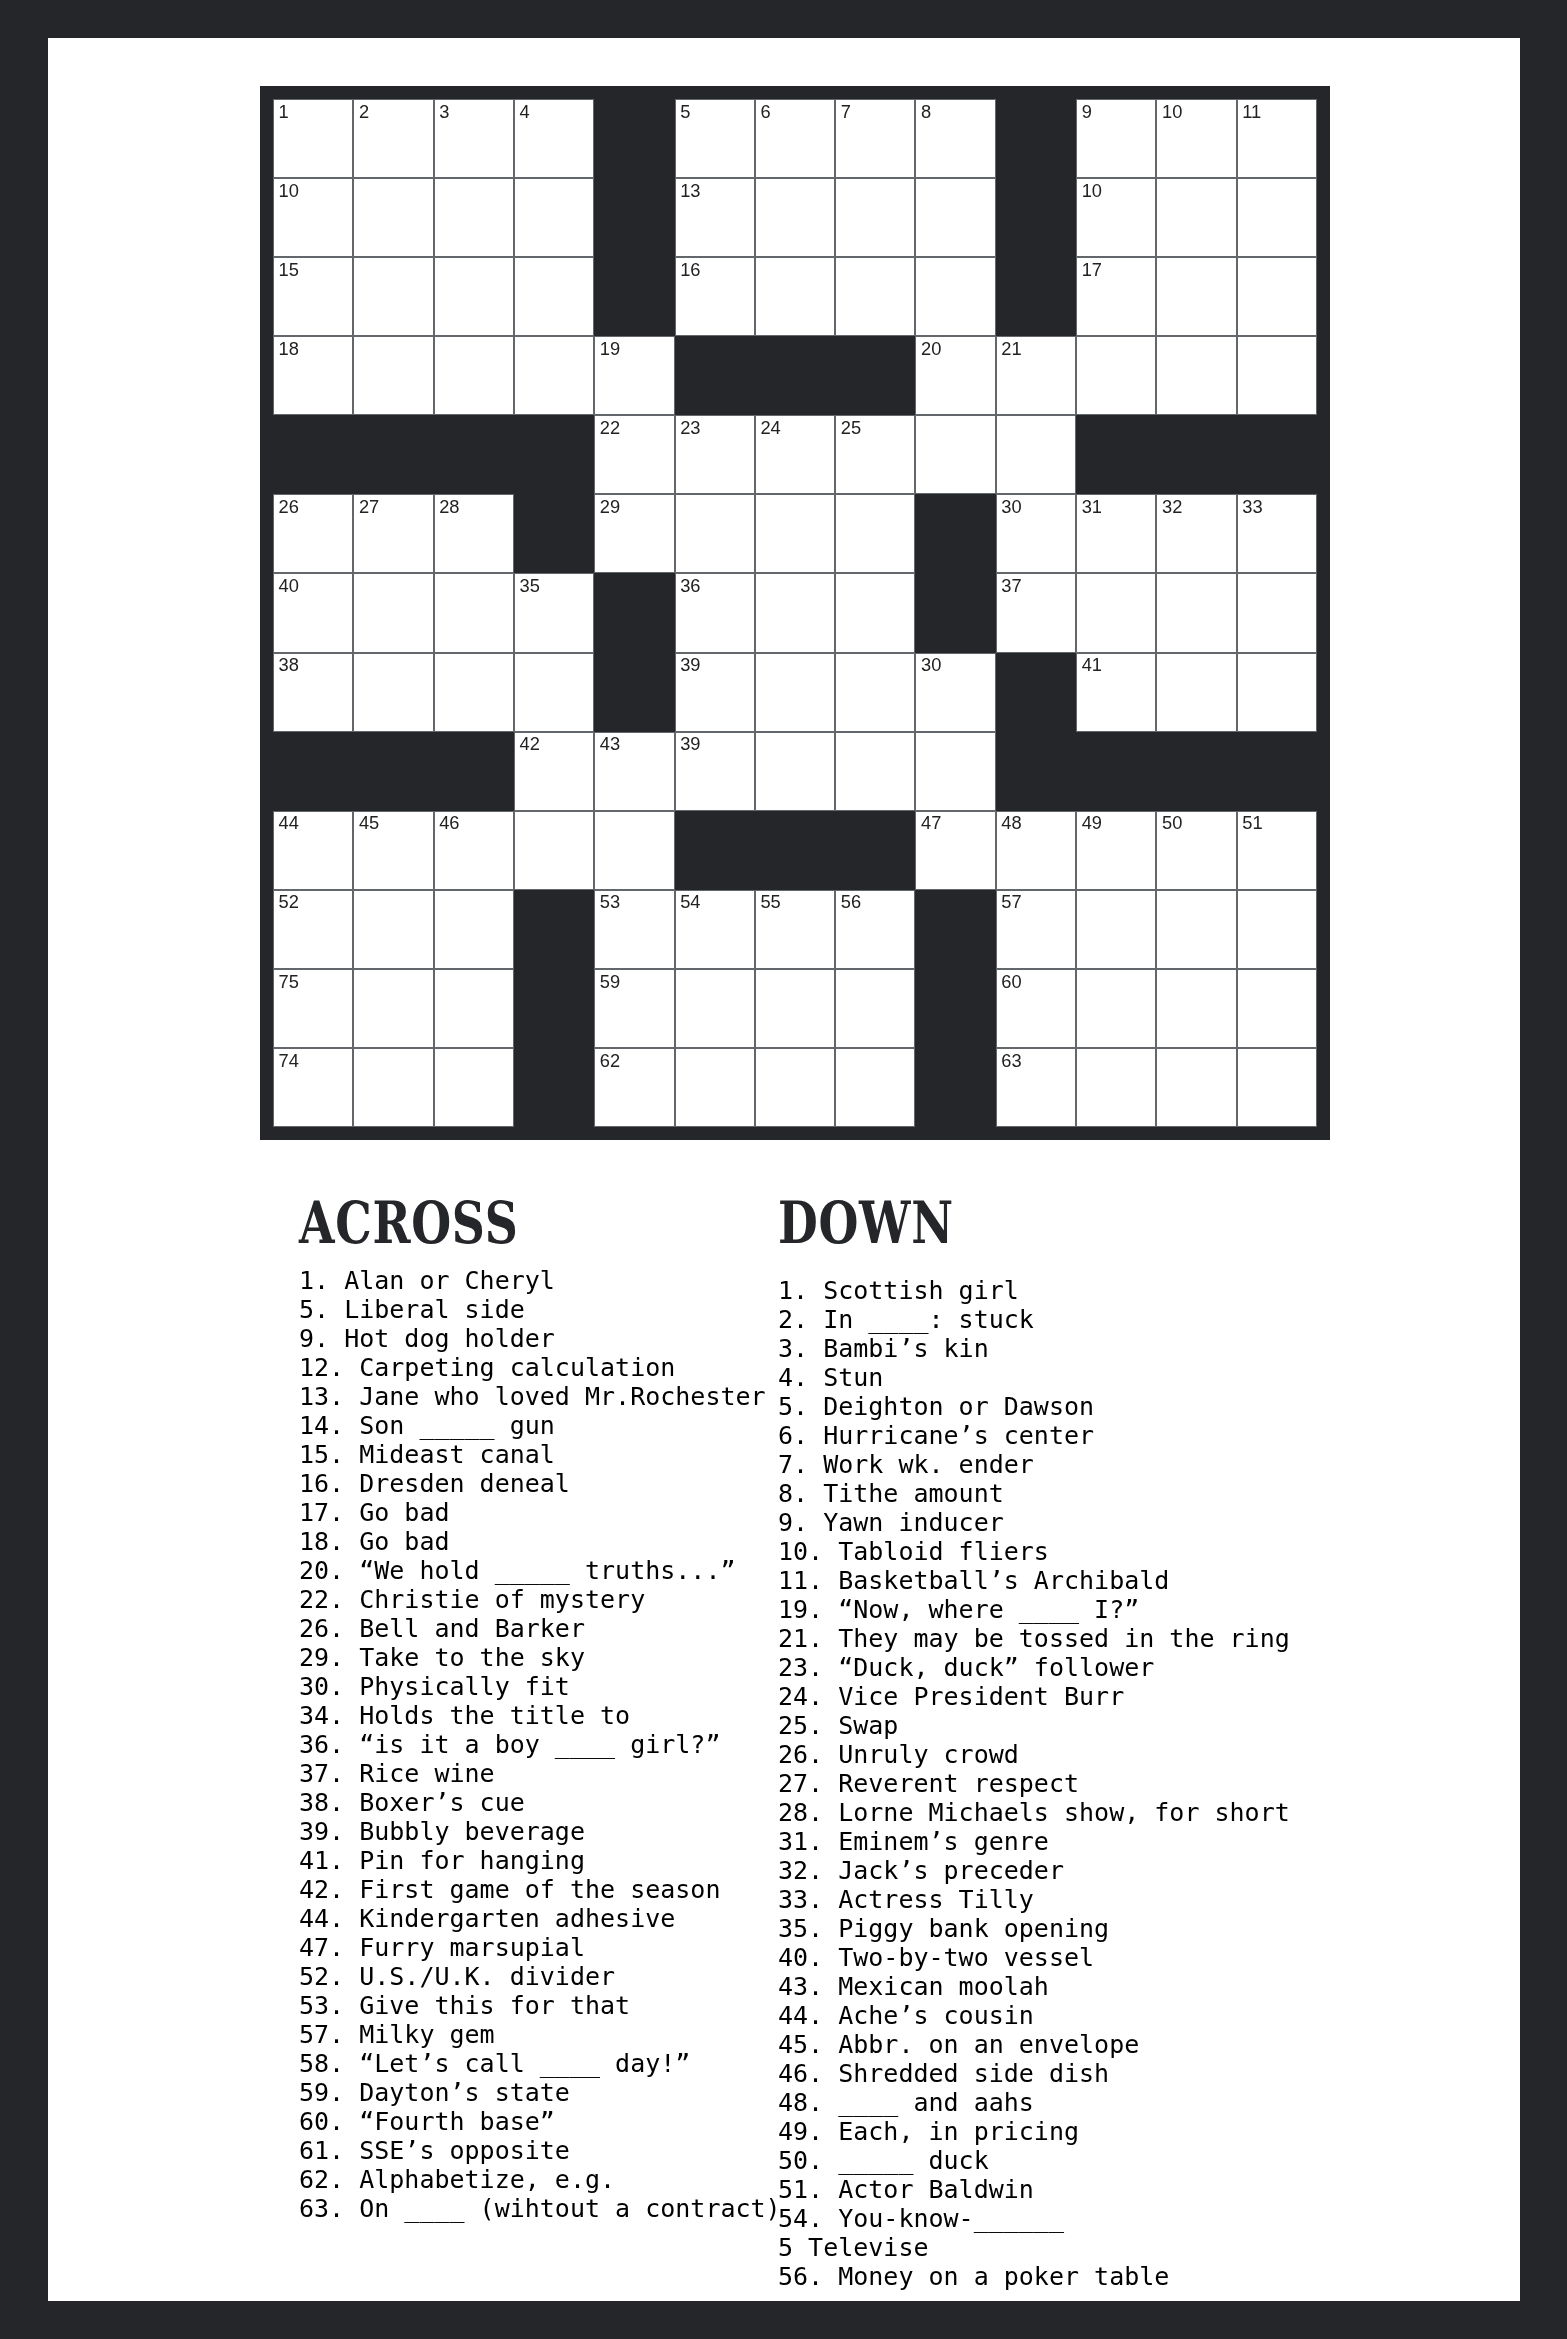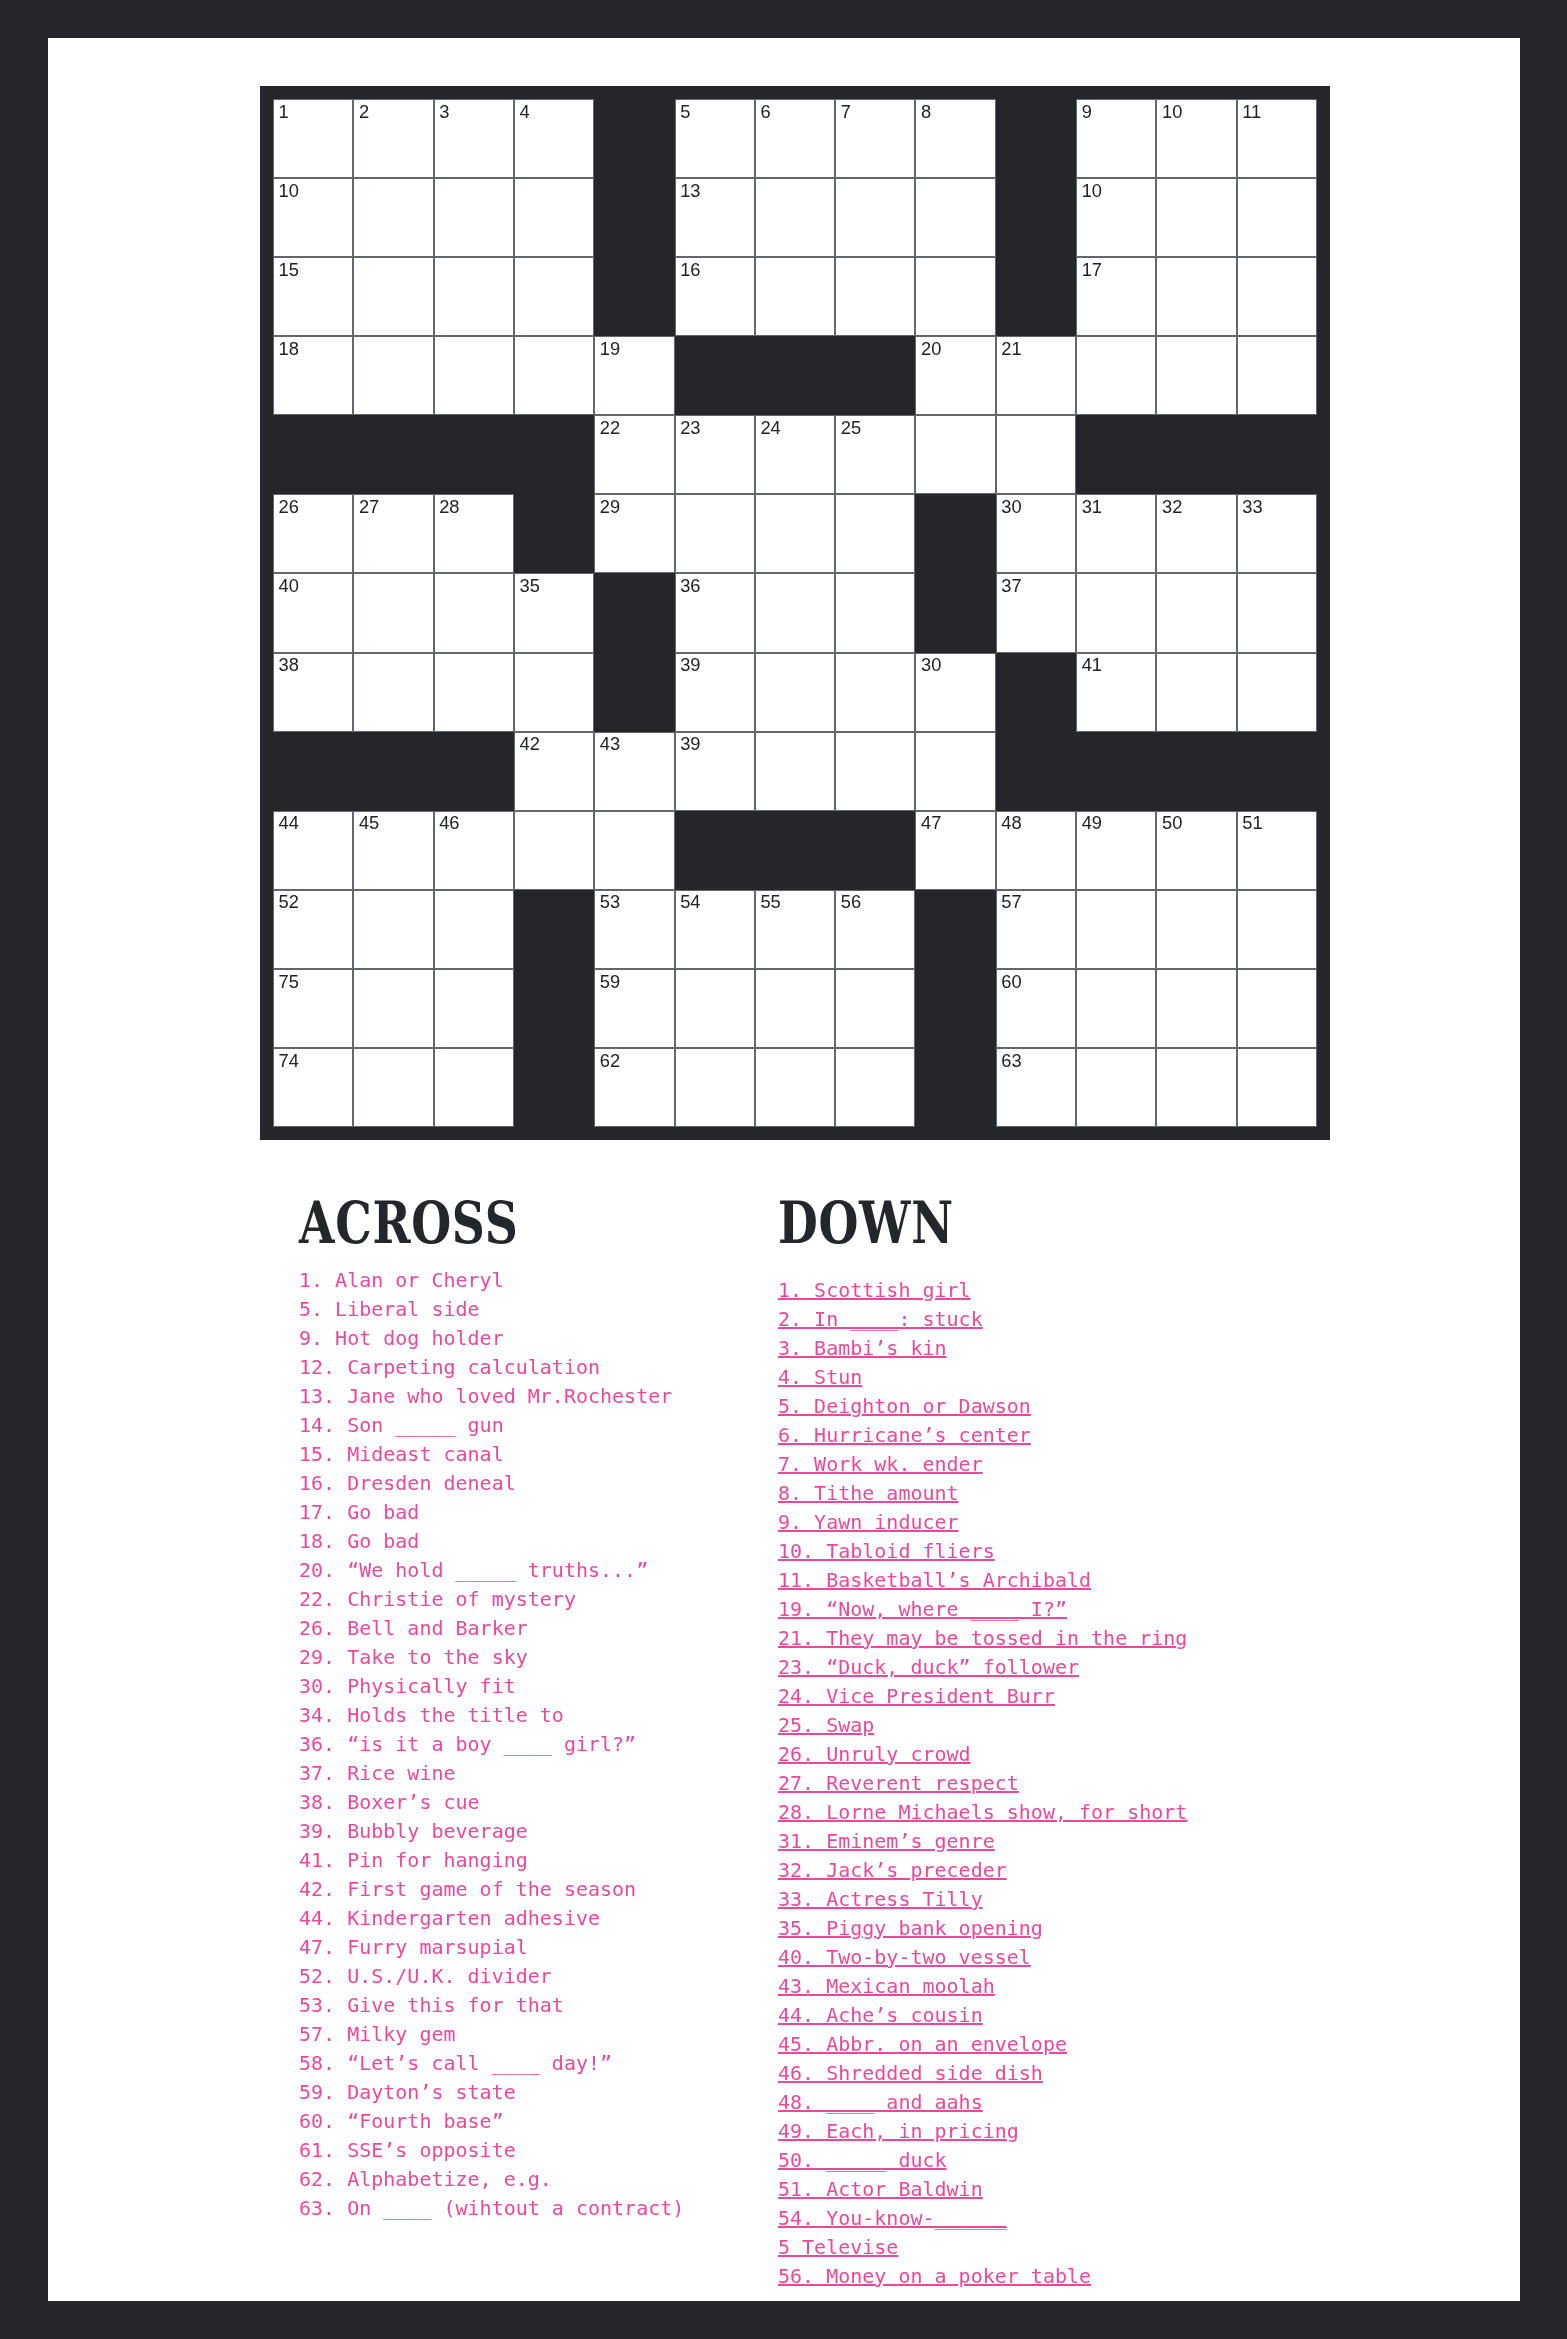--- a/index.html
+++ b/index.html
@@ -58,26 +58,26 @@
     transform:scaleX(0.79);
     transform-origin:0 0;
     white-space:pre;
   }
   #across-title{left:299px;top:1194px;}
   #down-title{left:778px;top:1194px;}
   
   .clue-list{
     position:absolute;
     font-family:"DejaVu Sans Mono", monospace;
-    font-size:20px;line-height:29px;
-    color:#ec4899;
+    font-size:25px;line-height:29px;
+    color:#000000;
     white-space:pre;
   }
   #across-list{left:299px;top:1266px;}
-  #down-list{left:778px;top:1276px;text-decoration:underline;}
+  #down-list{left:778px;top:1276px;}
   .clue-line{white-space:pre;}
 </style>
 </head>
 <body>
 
 <div class="sheet" style="--ink: #24262a; --paper: #ffffff; --grid-line: #63676b;">
   <div class="page-frame"></div>
 
   <div class="grid-wrap" id="grid">
       <div class="cell">

